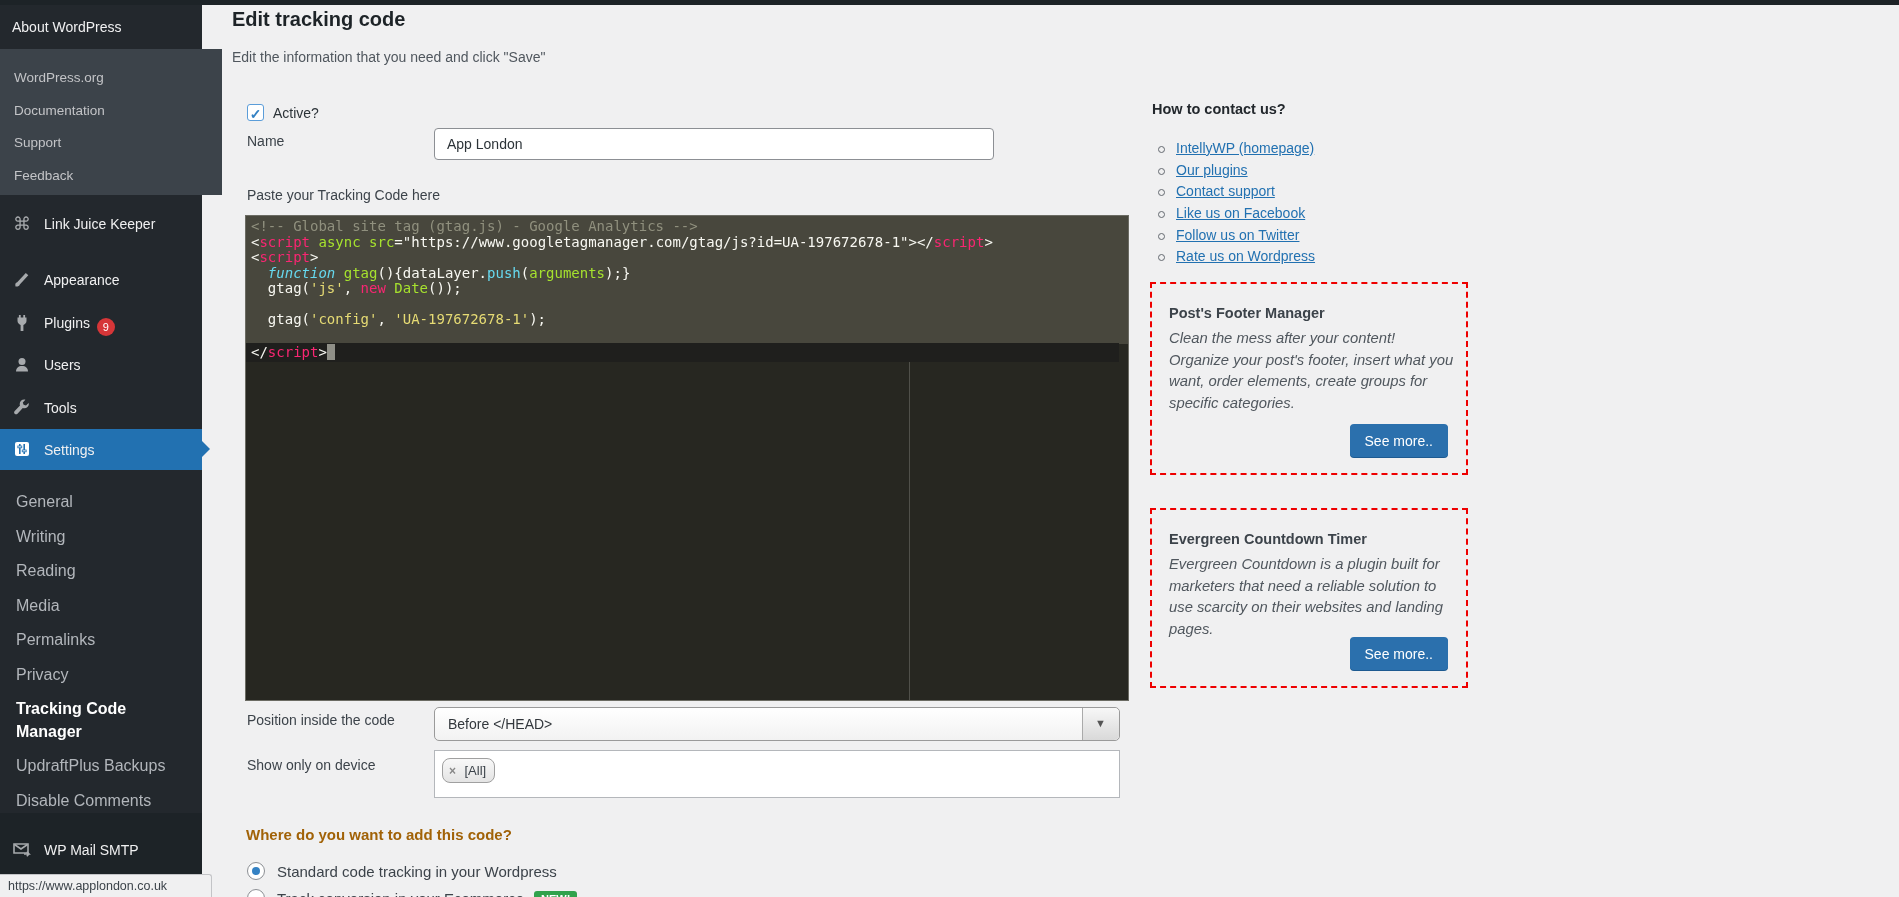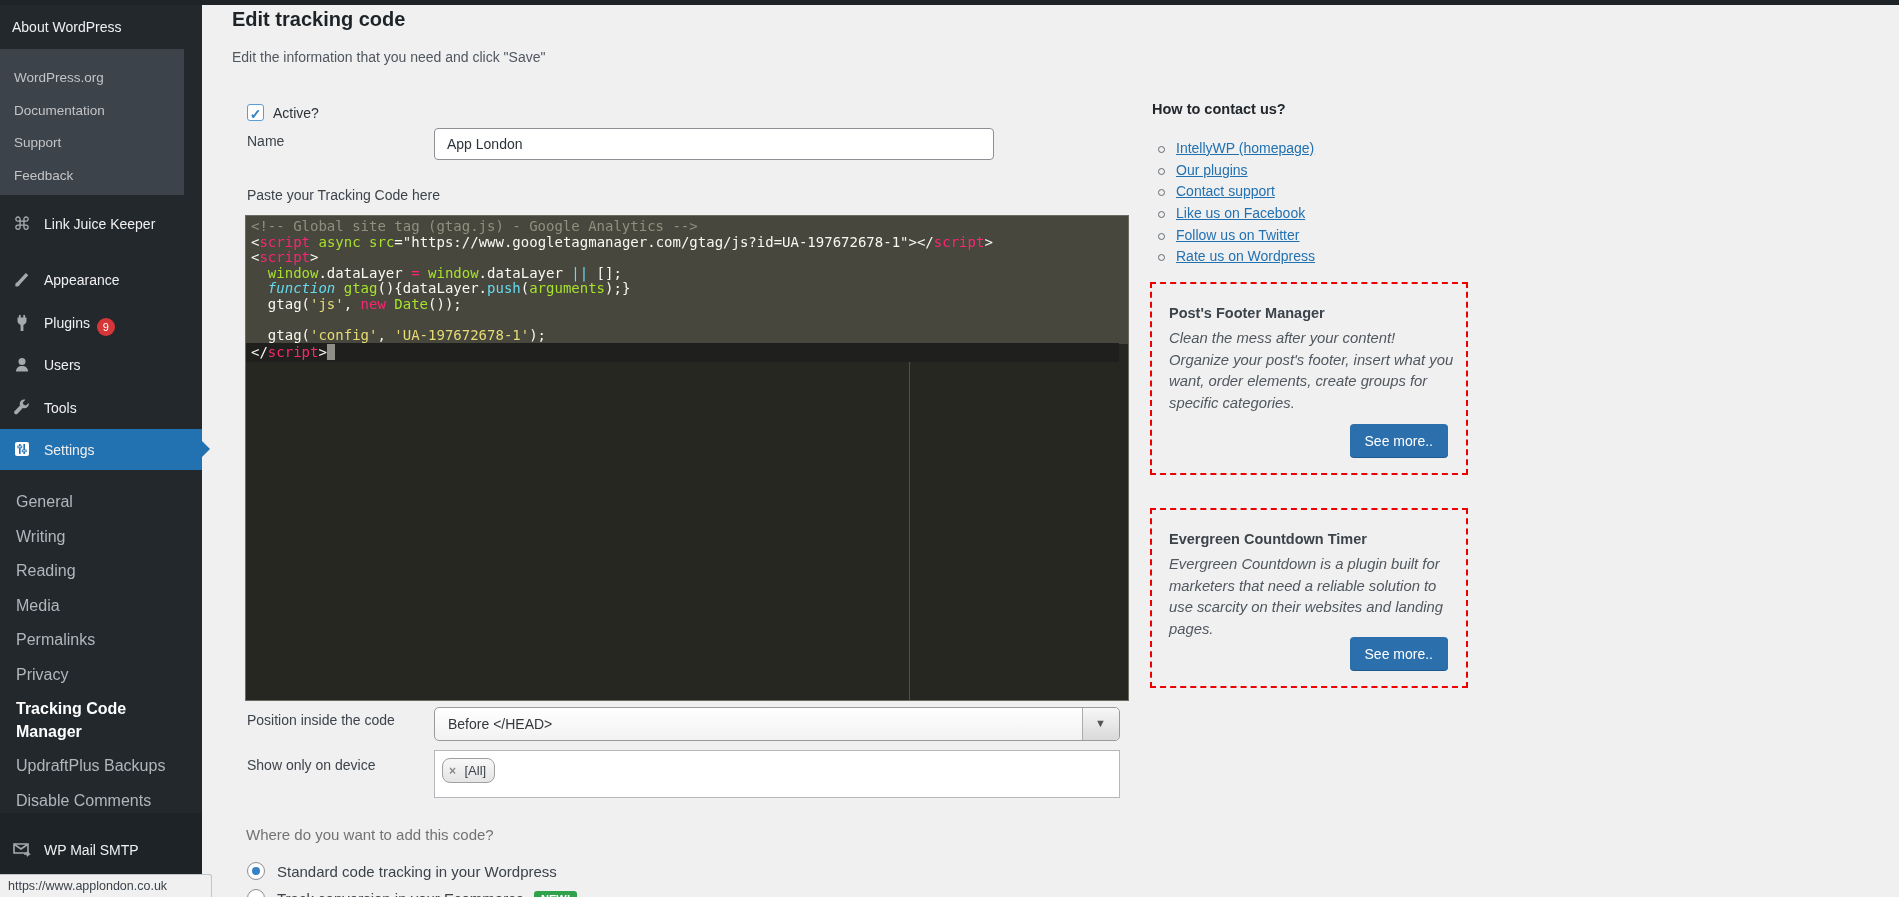--- a/index.html
+++ b/index.html
@@ -6,21 +6,21 @@
   html,body { width:1899px; height:897px; background:#f0f0f1; font-family:"Liberation Sans", sans-serif; }
   #page { position:relative; width:1899px; height:897px; overflow:hidden; background:#f0f0f1; }
 
   
   #topbar { position:absolute; left:0; top:0; width:1899px; height:5px; background:#1d2327; }
 
   
   #sidebar { position:absolute; left:0; top:5px; width:202px; height:892px; background:#23282d; }
   .flyout-head { position:absolute; left:0; top:0; width:202px; height:44px; color:#f0f0f1; font-size:14px; }
   .flyout-head span { position:absolute; left:12px; top:14px; }
-  .flyout-panel { position:absolute; left:0; top:44px; width:184px; height:146px; background:#3c434a; }
+  .flyout-panel { position:absolute; left:0; top:44px; width:222px; height:146px; background:#3c434a; }
   .flyout-item { position:absolute; left:14px; height:20px; font-size:13.5px; color:#c3c4c7; cursor:pointer; }
   .menu-item { position:absolute; left:0; width:202px; height:38px; color:#f0f0f1; font-size:14px; cursor:pointer; }
   .menu-item .mi-icon { position:absolute; left:12px; top:9px; width:20px; height:20px; color:#a7aaad; fill:#a7aaad; font-size:18px; line-height:20px; text-align:center; }
   .menu-item .mi-label { position:absolute; left:44px; top:11px; }
   .menu-item.active { background:#2271b1; }
   .menu-item.active .mi-icon { color:#fff; fill:#fff; }
   .menu-arrow { position:absolute; right:-8px; top:11px; width:0; height:0; border-top:8px solid transparent; border-bottom:8px solid transparent; border-left:8px solid #2271b1; }
   .badge { display:inline-block; margin-left:7px; min-width:18px; height:18px; border-radius:9px; background:#d63638; color:#fff; font-size:11px; line-height:18px; text-align:center; padding:0 5px; vertical-align:-3px; }
   .sub-item { position:absolute; left:16px; width:180px; font-size:16px; color:#b2b6bb; cursor:pointer; line-height:23px; }
   .sub-item.current { color:#ffffff; font-weight:bold; width:150px; }
@@ -58,21 +58,21 @@
   #position-select .sel-text { position:absolute; left:13px; top:8px; font-size:14px; color:#32373c; }
   #sel-btn { position:absolute; right:0; top:0; width:37px; height:32px; background:linear-gradient(#f7f7f7,#d9d9d9); border-left:1px solid #aaa; border-radius:0 5px 5px 0; }
   #sel-btn span { position:absolute; left:12px; top:9px; font-size:11px; color:#555; }
 
   
   #device-box { position:absolute; left:434px; top:750px; width:686px; height:48px; background:#fff; border:1px solid #b4b7bb; }
   #device-tag { position:absolute; left:7px; top:7px; height:25px; background:linear-gradient(#f8f8f8,#e4e4e4); border:1px solid #a0a0a0; border-radius:8px; padding:0 8px 12px 6px; cursor:default; }
   #device-tag .tag-x { font-size:12px; color:#888; font-weight:bold; cursor:pointer; }
   #device-tag .tag-label { font-size:13px; color:#3c434a; margin-left:4px; line-height:23px; }
 
-  #where-heading { position:absolute; left:246px; top:826px; font-size:15px; font-weight:normal; color:#737373; }
+  #where-heading { position:absolute; left:246px; top:826px; font-size:15px; font-weight:bold; color:#a16207; }
   .radio-row { position:absolute; left:247px; height:20px; }
   .radio-circle { position:absolute; left:0; top:0; width:18px; height:18px; border-radius:50%; background:#fff; border:1px solid #8c8f94; cursor:pointer; }
   .radio-circle.checked::after { content:""; position:absolute; left:4px; top:4px; width:8px; height:8px; border-radius:50%; background:#3582c4; }
   .radio-label { position:absolute; left:30px; top:1px; font-size:15px; color:#3c434a; white-space:nowrap; }
   .new-badge { display:inline-block; margin-left:10px; background:#31a24c; color:#fff; font-size:11px; font-weight:bold; padding:2px 7px; border-radius:3px; vertical-align:1px; }
 
   
   #contact-title { position:absolute; left:1152px; top:101px; font-size:14.5px; font-weight:bold; color:#23282d; }
   .contact-item { position:absolute; left:1158px; height:20px; }
   .contact-bullet { position:absolute; left:0; top:6px; width:7px; height:7px; border:1.5px solid #646970; border-radius:50%; }
@@ -198,21 +198,20 @@
   <span class="form-label" style="top:133px">Name</span>
   <input id="name-input" type="text" value="App London" style="">
 
   <span class="form-label" style="top:187px">Paste your Tracking Code here</span>
 
   <div id="editor">
     <div id="code-content">
         <div class="cl"><span class="c-cm">&lt;!-- Global site tag (gtag.js) - Google Analytics --&gt;</span></div>
         <div class="cl"><span class="c-wh">&lt;</span><span class="c-tg">script</span><span class="c-wh"> </span><span class="c-at">async</span><span class="c-wh"> </span><span class="c-at">src</span><span class="c-wh">="https://www.googletagmanager.com/gtag/js?id=UA-197672678-1"&gt;</span><span class="c-wh">&lt;/</span><span class="c-tg">script</span><span class="c-wh">&gt;</span></div>
         <div class="cl"><span class="c-wh">&lt;</span><span class="c-tg">script</span><span class="c-wh">&gt;</span></div>
-        <div class="cl"><span class="c-wh">  </span><span class="c-at">window</span><span class="c-wh">.dataLayer </span><span class="c-tg">=</span><span class="c-wh"> </span><span class="c-at">window</span><span class="c-wh">.dataLayer </span><span class="c-fn">||</span><span class="c-wh"> [];</span></div>
         <div class="cl"><span class="c-wh">  </span><span class="c-fni">function</span><span class="c-wh"> </span><span class="c-at">gtag</span><span class="c-wh">(){dataLayer.</span><span class="c-fn">push</span><span class="c-wh">(</span><span class="c-at">arguments</span><span class="c-wh">);}</span></div>
         <div class="cl"><span class="c-wh">  gtag(</span><span class="c-st">'js'</span><span class="c-wh">, </span><span class="c-tg">new</span><span class="c-wh"> </span><span class="c-at">Date</span><span class="c-wh">());</span></div>
         <div class="cl"></div>
         <div class="cl"><span class="c-wh">  gtag(</span><span class="c-st">'config'</span><span class="c-wh">, </span><span class="c-st">'UA-197672678-1'</span><span class="c-wh">);</span></div>
       </div>
     <div id="editor-vline"></div>
   <div class="cl active"><span class="c-wh">&lt;/</span><span class="c-tg">script</span><span class="c-wh">&gt;</span><span class="c-cur">&nbsp;</span></div>
     </div>
 
   <span class="form-label" style="top:712px">Position inside the code</span>

